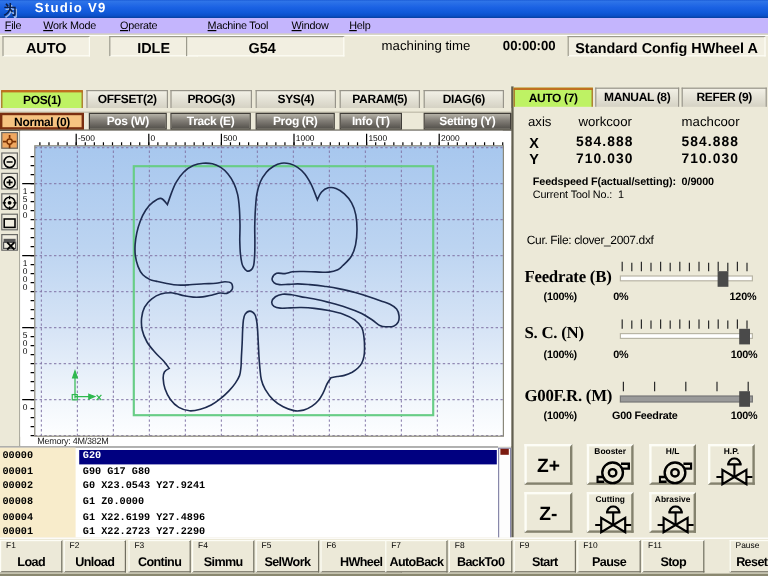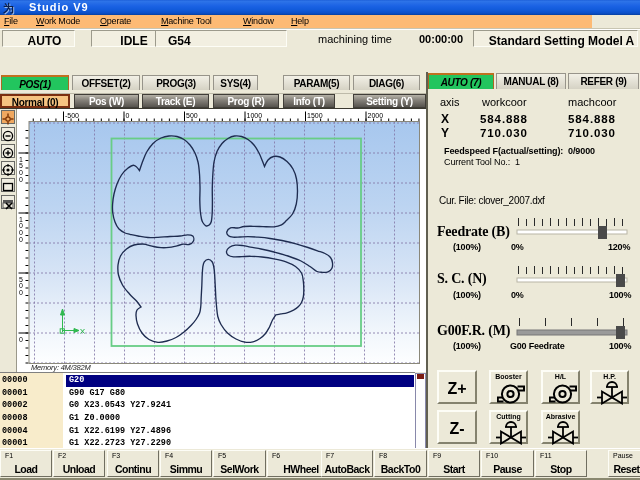--- a/index.html
+++ b/index.html
@@ -7,50 +7,50 @@
 body { font-family:"Liberation Sans", sans-serif; background:#ece9d8; position:relative; }
 .abs { position:absolute; }
 
 
 #titlebar { left:0; top:0; width:640px; height:15px;
   background:linear-gradient(to bottom,#1c5ed8 0%,#2e74e8 8%,#1b62e4 40%,#1059d8 70%,#0b4fc8 88%,#063f9f 100%); }
 #titletxt { left:29px; top:1px; color:#fff; font-size:11px; font-weight:bold; letter-spacing:1px; }
 #titleicon { left:3px; top:1px; width:12px; height:12px; color:#0a1f4d; font-size:11px; font-weight:bold; text-shadow:1px 1px 0 #9ab8e8; }
 
 
-#menubar { left:0; top:15px; width:592px; height:13px; background:#fdba74; font-size:9px; color:#000; letter-spacing:-0.2px; }
+#menubar { left:0; top:15px; width:640px; height:13px; background:#c4b5fd; font-size:9px; color:#000; letter-spacing:-0.2px; }
 #menubar span { position:absolute; top:1px; }
 #menubar u { text-decoration:underline; }
 #menuline { left:0; top:28px; width:640px; height:2px; border-top:1px solid #c8c5b2; border-bottom:1px solid #fff; }
 
 
-.sbox { top:30px; height:17px; background:#f2efe1; border:1px solid; border-color:#9c9a8c #fdfdf6 #fdfdf6 #9c9a8c; color:#000;padding-left:12px; }
+.sbox { top:30px; height:17px; background:#f2efe1; border:1px solid; border-color:#9c9a8c #fdfdf6 #fdfdf6 #9c9a8c; color:#000; }
 .sbox b { font-size:12px; }
 
 
 .tab { top:75px; height:15px; font-size:10px; font-weight:bold; text-align:center; line-height:15px; letter-spacing:-0.3px;
   background:linear-gradient(to bottom,#f2f0e6,#d5d2c4); border:1px solid #97948a; border-bottom:none; color:#000; }
-.tab.active { background:#22c55e; border-color:#a96823; border-top:2px solid #c07020;font-style:italic; }
+.tab.active { background:#bef264; border-color:#a96823; border-top:2px solid #c07020; }
 .stab { top:94px; height:14px; font-size:10px; font-weight:bold; text-align:center; line-height:14px; letter-spacing:-0.3px;
   background:linear-gradient(to bottom,#b5b2a7 0%,#837f78 45%,#56534d 100%); border:1px solid #403d38; color:#fff; }
 .stab.active { background:#f6c381; border:2px solid #7a2e10; color:#000; }
 #tabline { left:0; top:90px; width:426px; height:4px; background:#ece9d8; border-bottom:1px solid #bdbaa9; }
 #stabline { left:0; top:108px; width:426px; height:1px; background:#3a382f; }
 
 
 .itb { left:1px; width:14px; height:14px; background:#f0ede0; border:1px solid #6a6a66; }
 .itb.sel { background:#f0a860; }
 
 
 #viewwrap { left:16px; top:109px; width:410px; height:263px; background:#fff; border-left:1px solid #9a988a; }
 #hruler { left:29px; top:109px; width:390px; height:12px; background:#fff; }
 #vruler { left:17px; top:109px; width:12px; height:255px; background:#fff; }
 #canvas { left:29px; top:121px; width:391px; height:242px;
   background:linear-gradient(to bottom,#a7c7ee 0%,#bcd4f1 35%,#d8e5f6 65%,#f2f7fc 88%,#fdfeff 100%); }
-#memtxt { left:31px; top:363px; font-size:7.5px; color:#222; font-style:italic; letter-spacing:-0.2px; }
+#memtxt { left:31px; top:363px; font-size:7.5px; color:#222; letter-spacing:-0.2px; }
 
 
 #proglist { left:0; top:372px; width:415px; height:76px; background:#fff; border-top:1px solid #808080; }
 #numcol { left:0; top:0px; width:63px; height:76px; background:#f8eccb; }
 .pnum { position:absolute; left:2px; font-family:"Liberation Mono",monospace; font-size:8.5px; font-weight:bold; color:#000; }
 .pcode { position:absolute; left:69px; font-family:"Liberation Mono",monospace; font-size:8.5px; font-weight:bold; color:#000; white-space:pre; }
 #hilite { position:absolute; left:66px; top:2px; width:348px; height:12px; background:#000080; }
 #scrollbar { left:415px; top:373px; width:11px; height:78px; background:#fdfdfd; border:1px solid #8888aa; }
 #scrollthumb { left:417px; top:374px; width:7px; height:5px; background:#7a1a10; }
 
@@ -74,39 +74,39 @@
 <body>
 
 <div class="abs" id="titlebar"></div>
 <div class="abs" id="titleicon">为</div>
 <div class="abs" id="titletxt">Studio V9</div>
 
 <div class="abs" id="menubar">
   <span style="left:4px"><u>F</u>ile</span>
   <span style="left:36px"><u>W</u>ork Mode</span>
   <span style="left:100px"><u>O</u>perate</span>
-  <span style="left:161px"><u>M</u>achine Tool</span>
+  <span style="left:173px"><u>M</u>achine Tool</span>
   <span style="left:243px"><u>W</u>indow</span>
   <span style="left:291px"><u>H</u>elp</span>
 </div>
 <div class="abs" id="menuline"></div>
 
 <div class="abs sbox" style="left:2px;width:73px;text-align:center"><b style="line-height:15px">AUTO</b></div>
 <div class="abs sbox" style="left:91px;width:74px;text-align:center"><b style="line-height:15px">IDLE</b></div>
-<div class="abs sbox" style="left:155px;width:132px;text-align:left;padding-right:5px"><b style="line-height:15px">G54</b></div>
+<div class="abs sbox" style="left:155px;width:132px;text-align:center;padding-right:5px"><b style="line-height:15px">G54</b></div>
 <div class="abs" style="left:318px;top:33px;font-size:11px">machining time</div>
 <div class="abs" style="left:419px;top:33px;font-size:11px;font-weight:bold">00:00:00</div>
-<div class="abs sbox" style="left:473px;width:165px;text-align:center"><b style="line-height:15px">Standard Setting Model A</b></div>
+<div class="abs sbox" style="left:473px;width:165px;text-align:center"><b style="line-height:15px">Standard Config HWheel A</b></div>
 
 <div class="abs" id="rpanel"></div>
 
 <div class="abs tab active" style="left:1px;width:68px">POS(1)</div>
 <div class="abs tab" style="left:72px;width:68px">OFFSET(2)</div>
 <div class="abs tab" style="left:142px;width:68px">PROG(3)</div>
-<div class="abs tab" style="left:213px;width:45px">SYS(4)</div>
+<div class="abs tab" style="left:213px;width:67px">SYS(4)</div>
 <div class="abs tab" style="left:283px;width:67px">PARAM(5)</div>
 <div class="abs tab" style="left:353px;width:67px">DIAG(6)</div>
 
 <div class="abs tab active" style="left:428px;width:66px;top:73px;height:16px;line-height:15px">AUTO (7)</div>
 <div class="abs tab" style="left:496px;width:70px;top:73px;height:16px;line-height:16px">MANUAL (8)</div>
 <div class="abs tab" style="left:568px;width:71px;top:73px;height:16px;line-height:16px">REFER (9)</div>
 <div class="abs" id="tabline"></div>
 
 <div class="abs stab active" style="left:0px;width:70px">Normal (0)</div>
 <div class="abs stab" style="left:74px;width:65px">Pos (W)</div>

